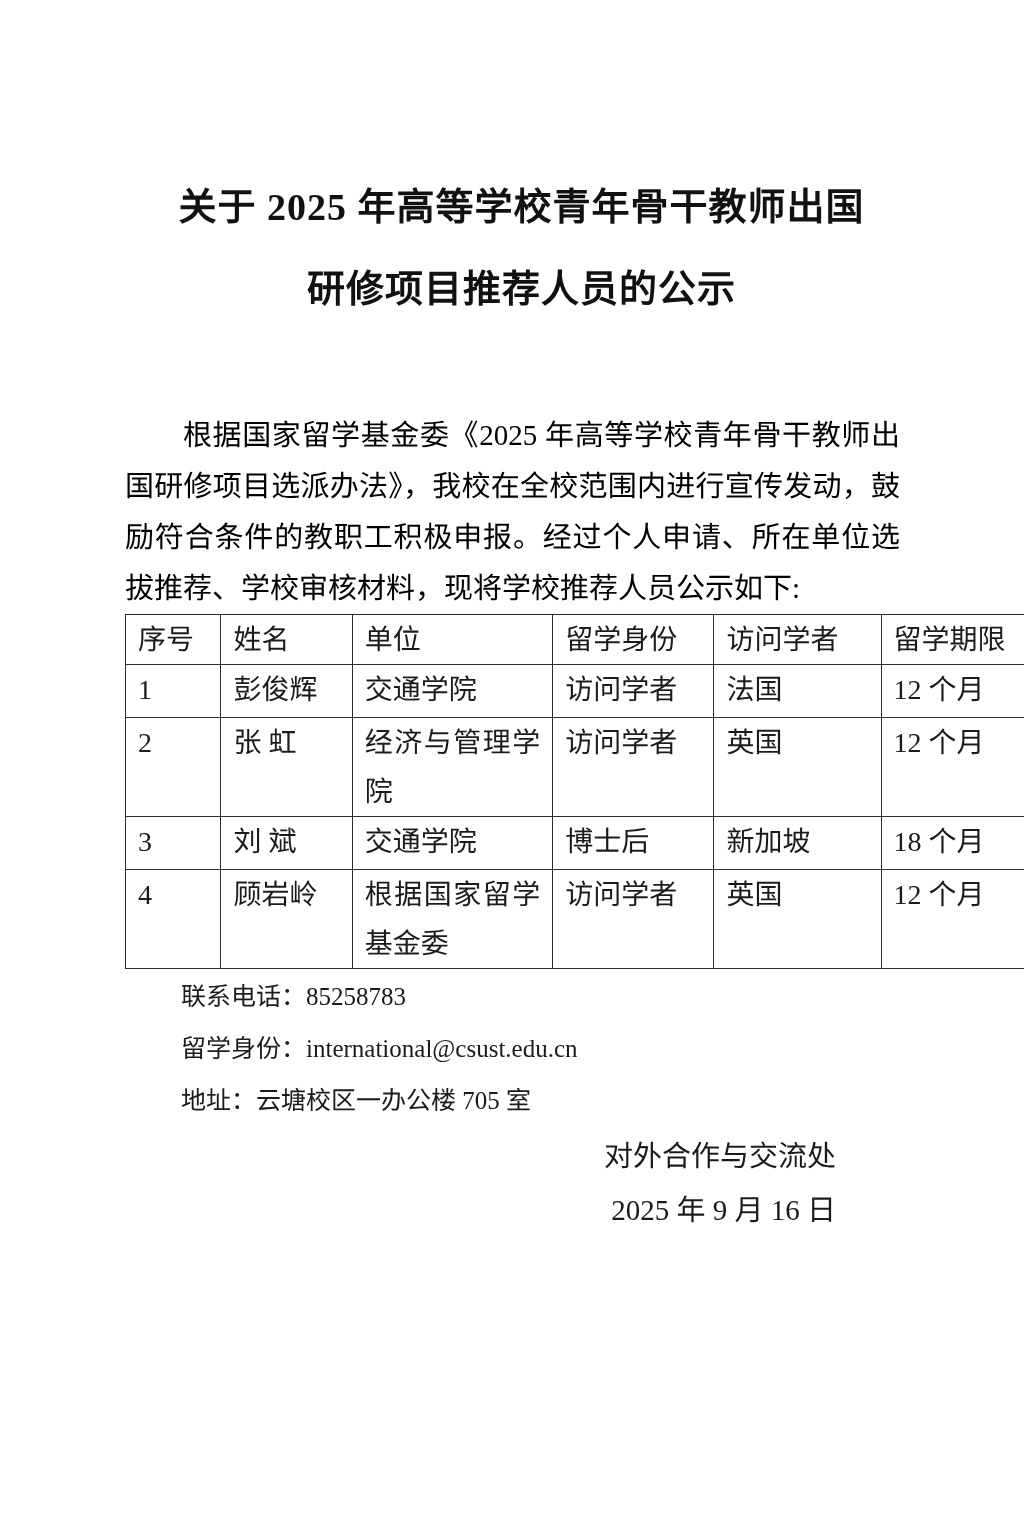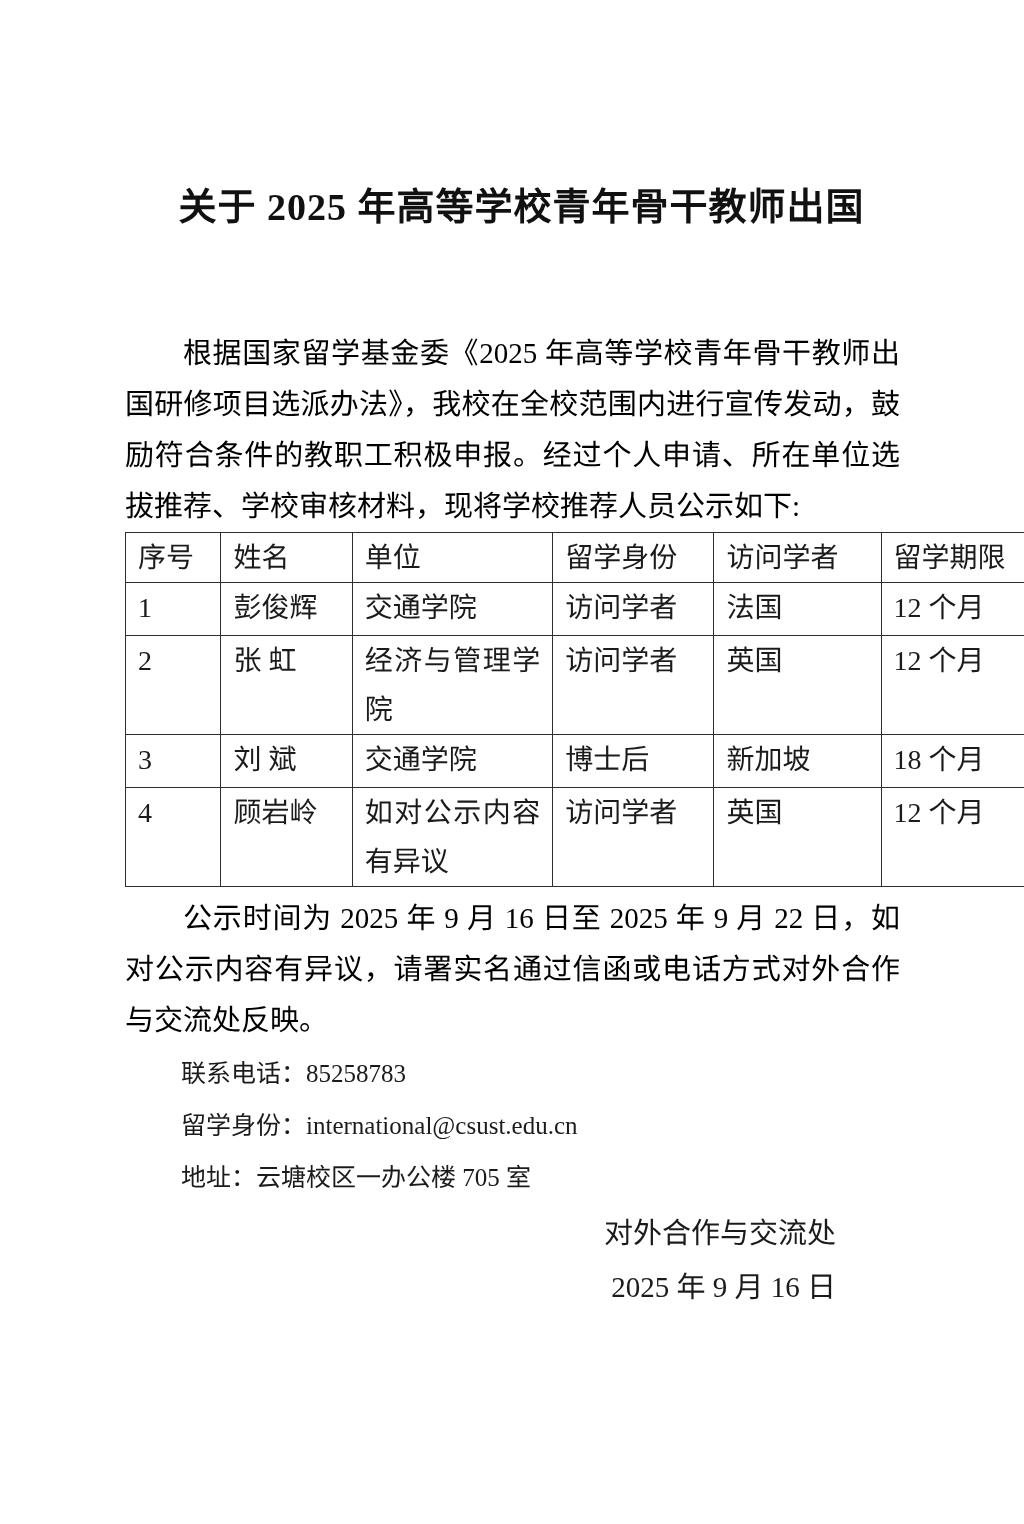--- a/index.html
+++ b/index.html
@@ -93,20 +93,21 @@
     white-space: nowrap;
   }
 </style>
 </head>
 <body>
 
 <div class="page">
 
   <div class="doc-title">
     <div class="title-line">关于 2025 年高等学校青年骨干教师出国</div>
+    <div class="title-line">研修项目推荐人员的公示</div>
   </div>
 
   <p class="body-paragraph intro-paragraph">根据国家留学基金委《2025 年高等学校青年骨干教师出国研修项目选派办法》，我校在全校范围内进行宣传发动，鼓励符合条件的教职工积极申报。经过个人申请、所在单位选拔推荐、学校审核材料，现将学校推荐人员公示如下:</p>
 
   <table class="notice-table">
     <colgroup>
       <col class="col-no">
       <col class="col-name">
       <col class="col-unit">
       <col class="col-role">
@@ -144,29 +145,28 @@
         <td>3</td>
         <td>刘 斌</td>
         <td>交通学院</td>
         <td>博士后</td>
         <td>新加坡</td>
         <td>18 个月</td>
       </tr>
       <tr class="row-double">
         <td>4</td>
         <td>顾岩岭</td>
-        <td>如对公示内容有异议</td>
+        <td>根据国家留学基金委</td>
         <td>访问学者</td>
         <td>英国</td>
         <td>12 个月</td>
       </tr>
     </tbody>
   </table>
 
-  <p class="body-paragraph publicity-paragraph">公示时间为 2025 年 9 月 16 日至 2025 年 9 月 22 日，如对公示内容有异议，请署实名通过信函或电话方式对外合作与交流处反映。</p>
 
   <div class="contact-block">
     <div class="contact-line">联系电话：85258783</div>
     <div class="contact-line">留学身份：international@csust.edu.cn</div>
     <div class="contact-line">地址：云塘校区一办公楼 705 室</div>
   </div>
 
   <div class="signoff-block">
     <div class="signoff-line">对外合作与交流处</div>
     <div class="signoff-line">2025 年 9 月 16 日</div>

